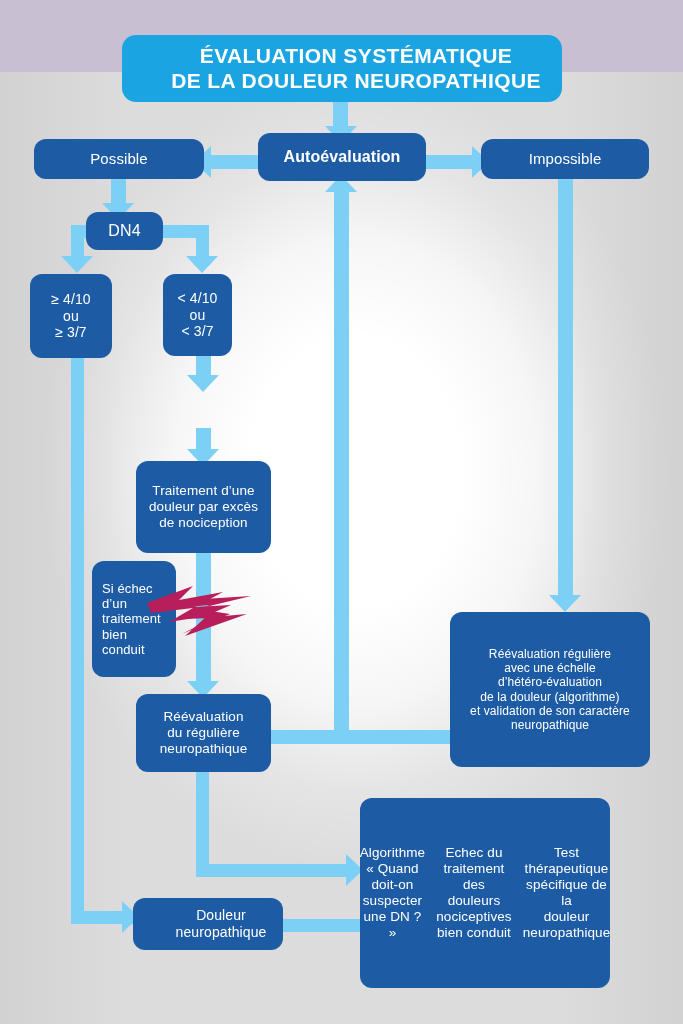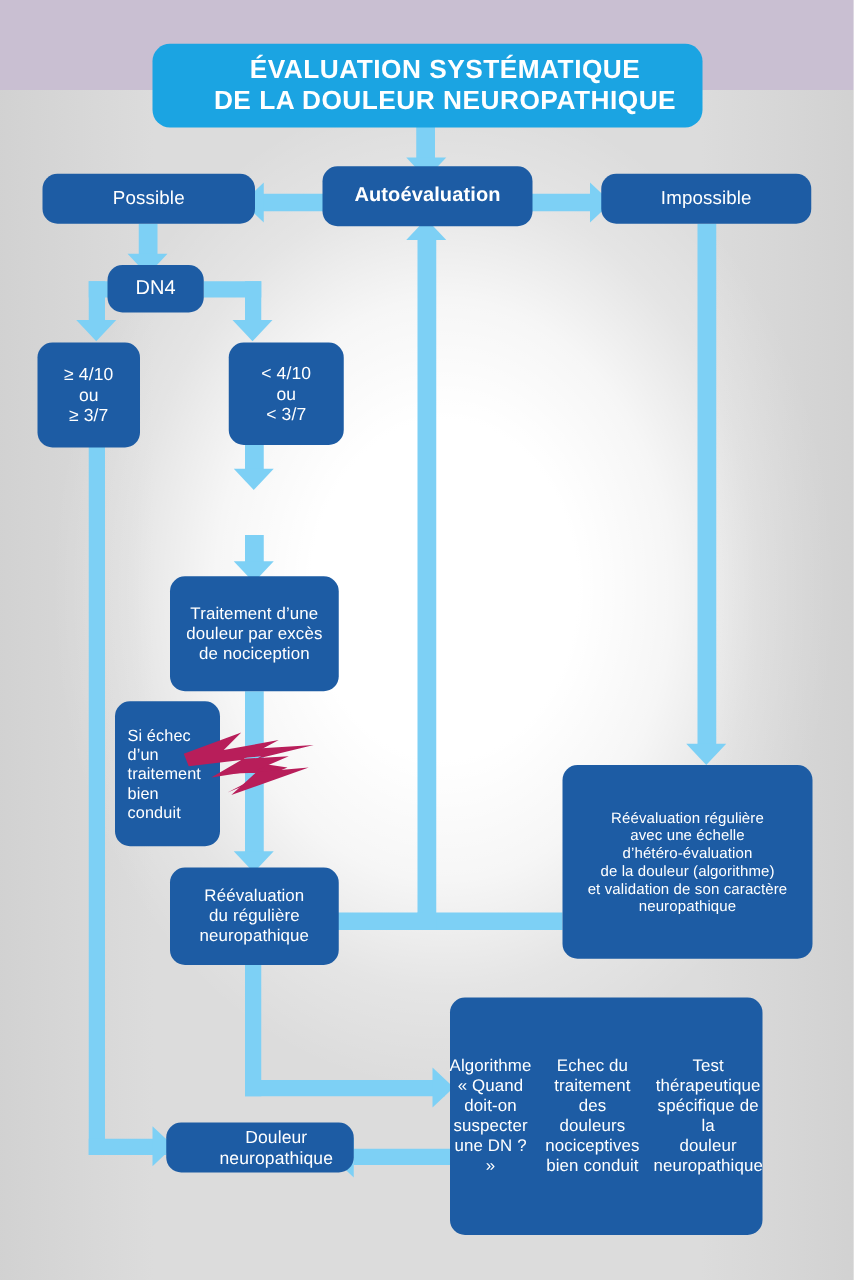--- a/index.html
+++ b/index.html
@@ -129,21 +129,21 @@
   <div class="node" style="left:86px;top:212px;width:77px;height:38px;font-size:16px;">
     <span class="txt">DN4</span>
   </div>
 
   <div class="node" style="left:30px;top:274px;width:82px;height:84px;font-size:14px;">
     <span class="txt">≥ 4/10
 ou
 ≥ 3/7</span>
   </div>
 
-  <div class="node" style="left:163px;top:274px;width:92px;height:82px;font-size:14px;margin-left:20px;">
+  <div class="node" style="left:163px;top:274px;width:69px;height:82px;font-size:14px;">
     <span class="txt">&lt; 4/10
 ou
 &lt; 3/7</span>
   </div>
 
 
   <div class="node" style="left:136px;top:461px;width:135px;height:92px;font-size:13.5px;">
     <span class="txt">Traitement d’une
 douleur par excès
 de nociception</span>
@@ -181,18 +181,18 @@
   <div class="node" style="left:360px;top:798px;width:250px;height:190px;font-size:13.5px;
               justify-content:center;gap:11px;">
     <span class="txt">Algorithme
 « Quand doit-on suspecter une DN ? »</span>
     <span class="txt">Echec du traitement des douleurs
 nociceptives bien conduit</span>
     <span class="txt">Test thérapeutique spécifique de la
 douleur neuropathique</span>
   </div>
 
-  <div class="node" style="left:133px;top:898px;width:150px;height:40px;font-size:14px;padding-left:26px;">
+  <div class="node" style="left:133px;top:898px;width:150px;height:52px;font-size:14px;padding-left:26px;">
     <span class="txt">Douleur
 neuropathique</span>
   </div>
 
 </div>
 
 </body></html>

